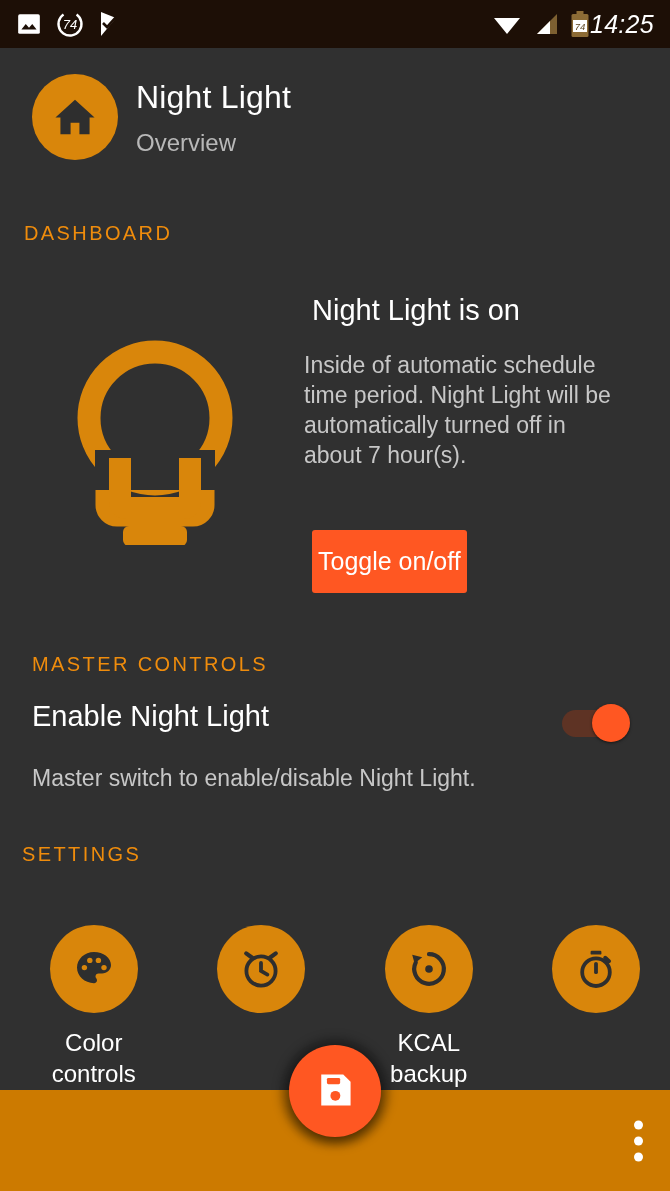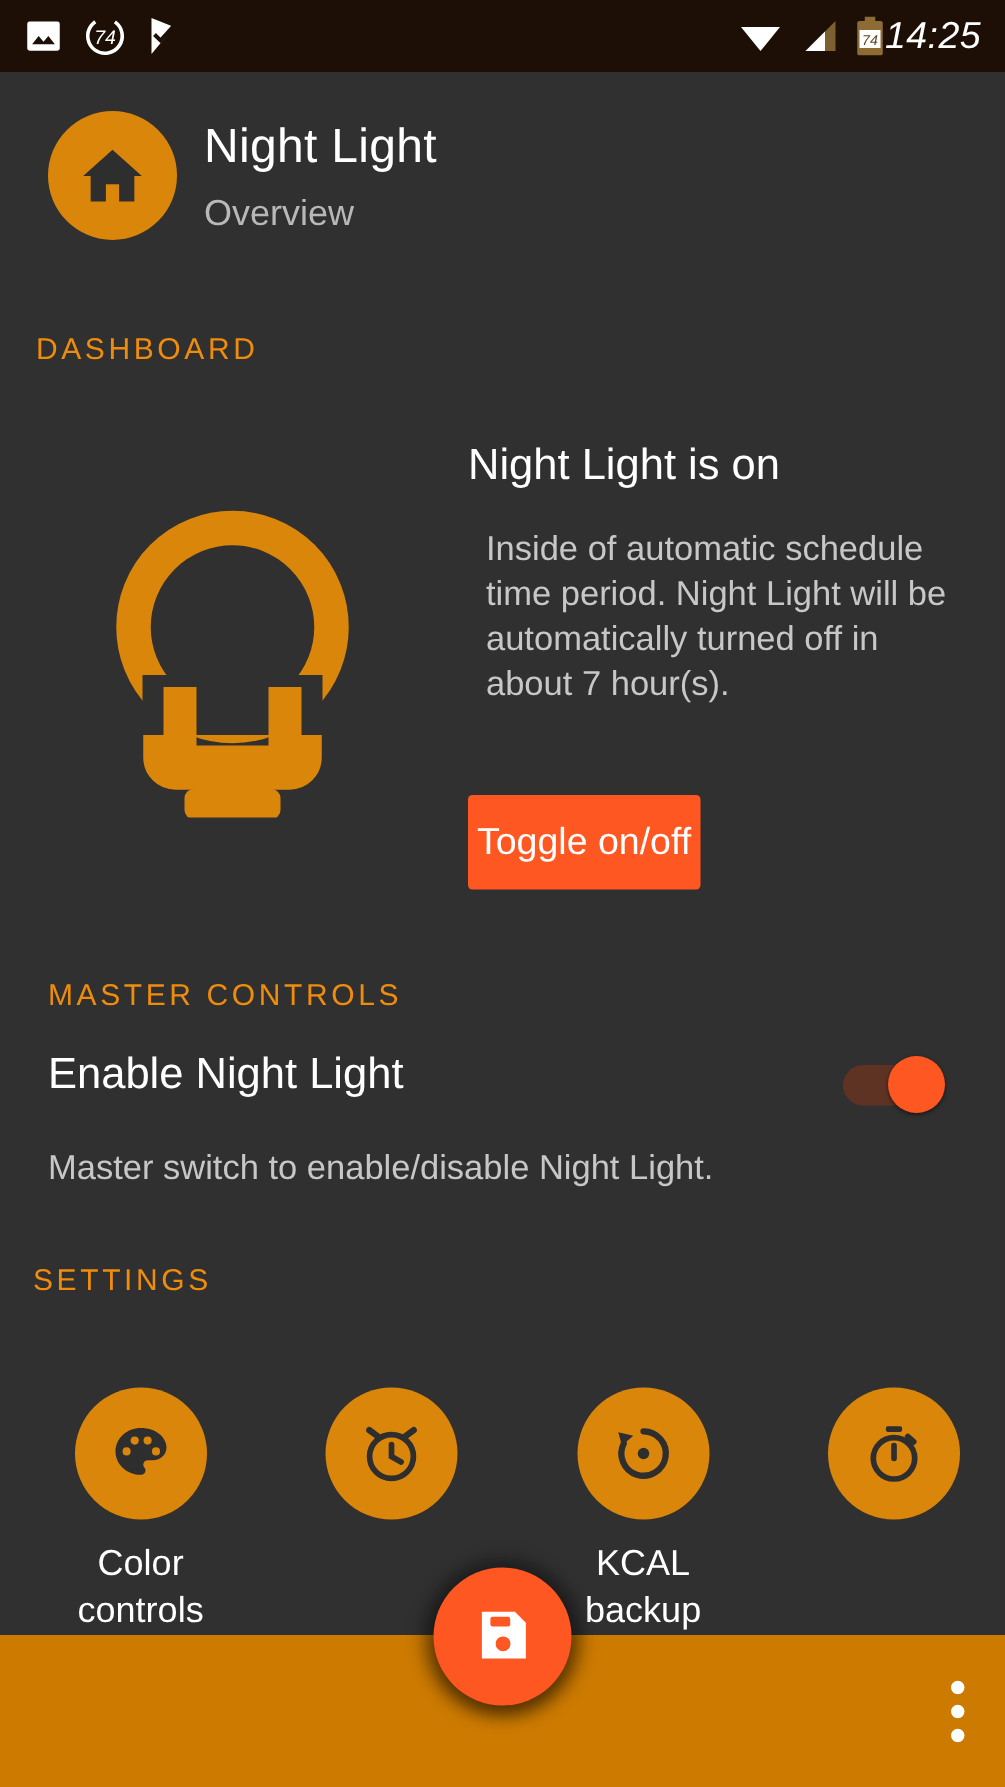--- a/index.html
+++ b/index.html
@@ -48,21 +48,21 @@
   #sec-settings  { left:22px; top:843px; }
 
   
   .dash { position:absolute; top:285px; left:0; width:535px; height:330px; }
   .bulb { position:absolute; left:60px; top:45px; }
   .dash-title {
     position:absolute; left:312px; top:9px;
     color:#ffffff; font-size:29px; font-weight:400;
   }
   .dash-desc {
-    position:absolute; left:324px; top:65px; width:310px;
+    position:absolute; left:304px; top:65px; width:310px;
     color:#c7c7c7; font-size:23px; line-height:30px; font-weight:400;
   }
   .toggle-btn {
     position:absolute; left:312px; top:245px;
     background:#ff5722; color:#ffffff;
     border:none; border-radius:3px;
     padding:0 6px; height:63px; line-height:63px;
     font-size:25px; font-family:"Liberation Sans", sans-serif;
     cursor:pointer;
   }

